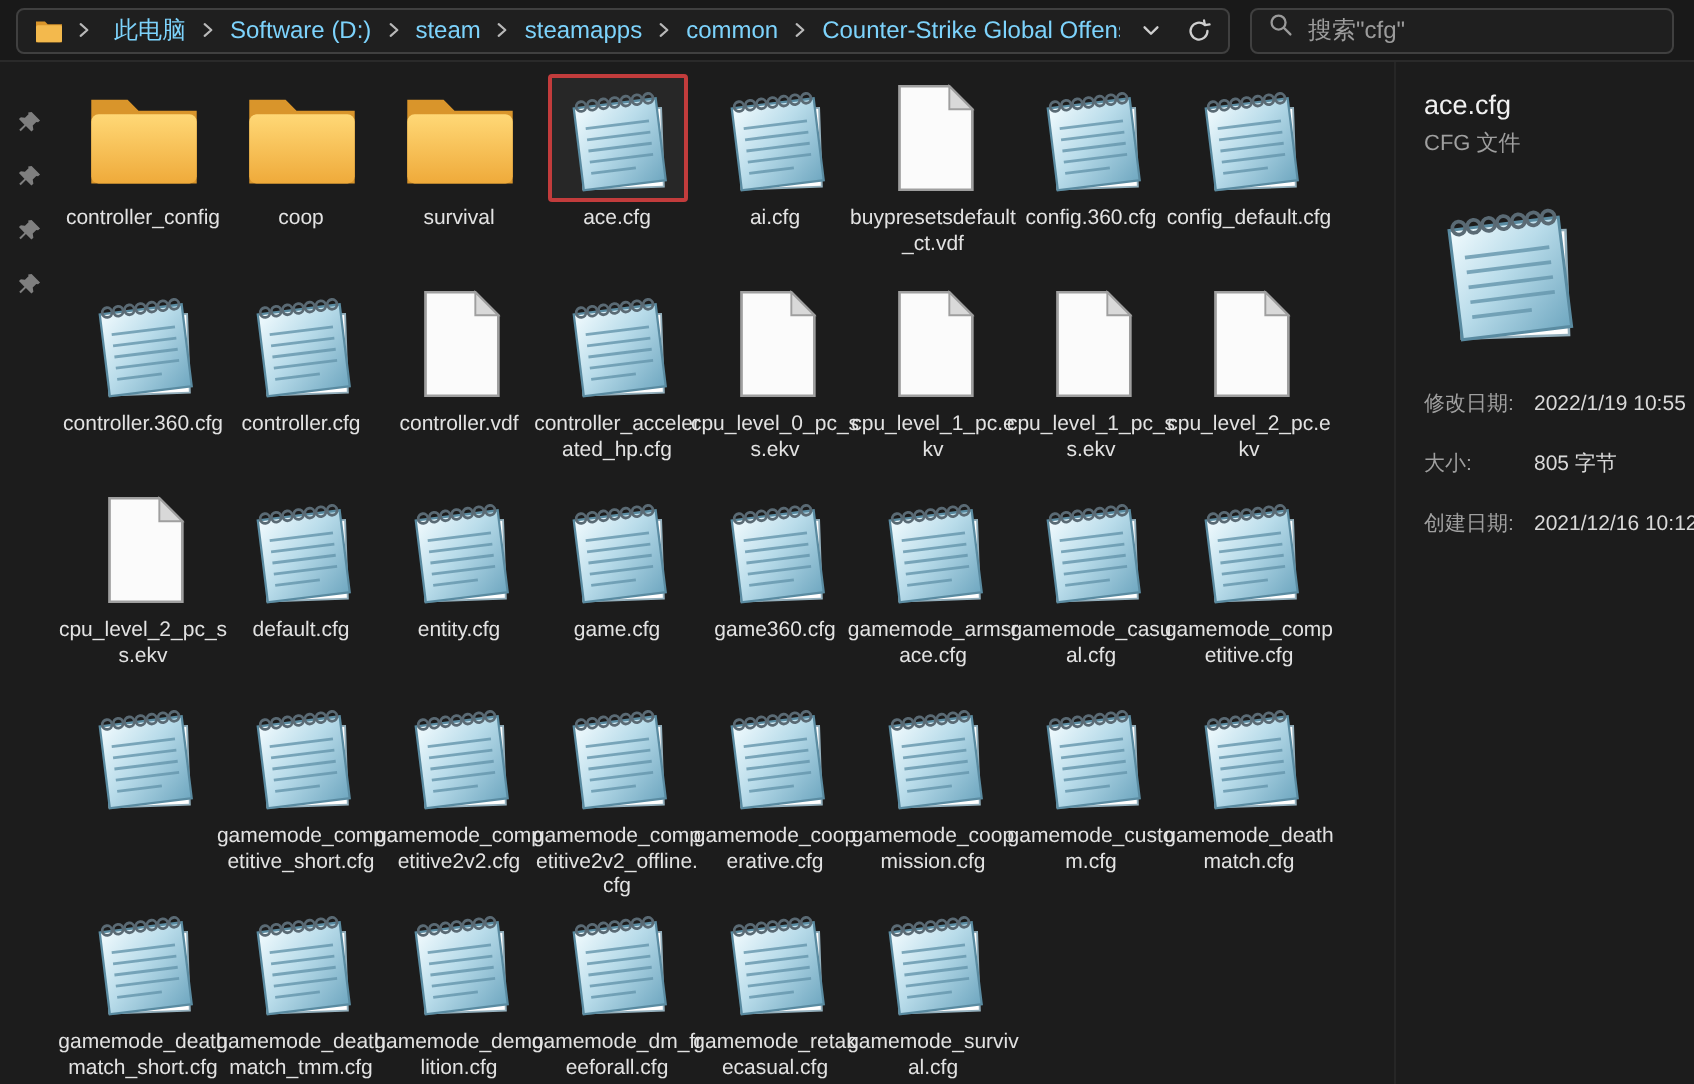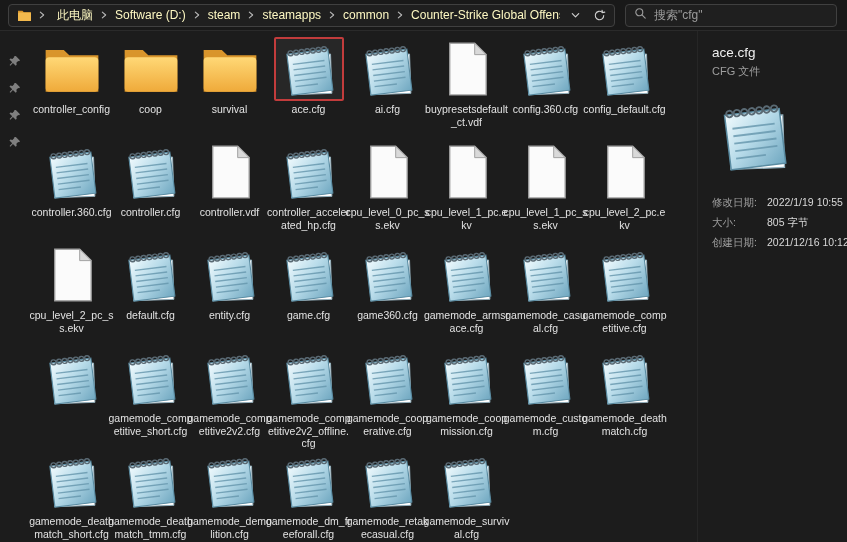--- a/index.html
+++ b/index.html
@@ -35,21 +35,21 @@
   }
   .addr-folder-icon { display: flex; align-items: center; }
   .crumbs {
     display: flex;
     align-items: center;
     flex: 1;
     min-width: 0;
     white-space: nowrap;
     overflow: hidden;
     font-size: 12px;
-    color: #fef9c3;
+    color: #7dd3fc;
   }
   .crumbwrap { display: inline-flex; align-items: center; }
   .crumb { padding: 1px 5px; border-radius: 3px; cursor: default; }
   .sep { display: inline-flex; align-items: center; padding: 0 1px; }
   .addr-actions { display: flex; align-items: center; gap: 12px; margin-left: auto; padding-left: 6px; }
   .iconbtn { display: inline-flex; align-items: center; }
 
   .searchbox {
     width: 212px;
     height: 23px;
@@ -132,21 +132,21 @@
   .details {
     width: 150px;
     flex: none;
     padding: 14px 10px 0 14px;
     border-left: 1px solid #262626;
   }
   .d-title { font-size: 13.5px; color: #f0f0f0; }
   .d-sub   { font-size: 11px; color: #9f9f9f; margin-top: 4px; }
   .d-icon  { margin: 16px 0 20px 2px; width: 80px; height: 80px; }
   .d-icon svg { width: 80px; height: 80px; }
-  .props   { display: flex; flex-direction: column; gap: 5px; margin-top: 15px; }
+  .props   { display: flex; flex-direction: column; gap: 15px; margin-top: 15px; }
   .prop    { display: flex; font-size: 10.5px; line-height: 15px; }
   .prop .pl { width: 55px; flex: none; color: #9f9f9f; }
   .prop .pv { color: #d9d9d9; white-space: nowrap; text-align: center; }
 </style>
 </head>
 <body>
 
 <div class="topbar">
   <div class="addressbar">
     <span class="addr-folder-icon">

